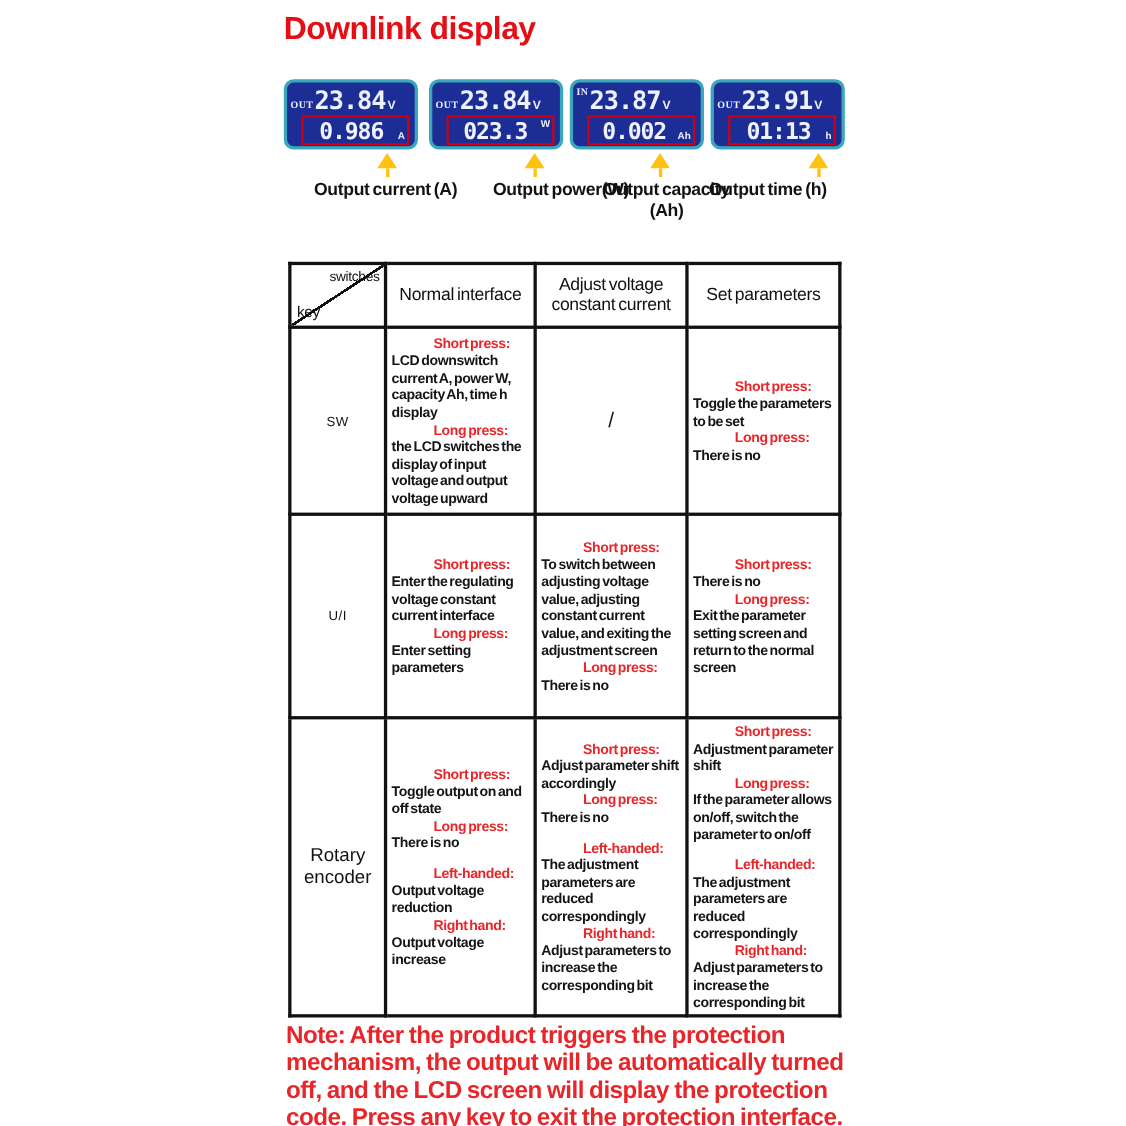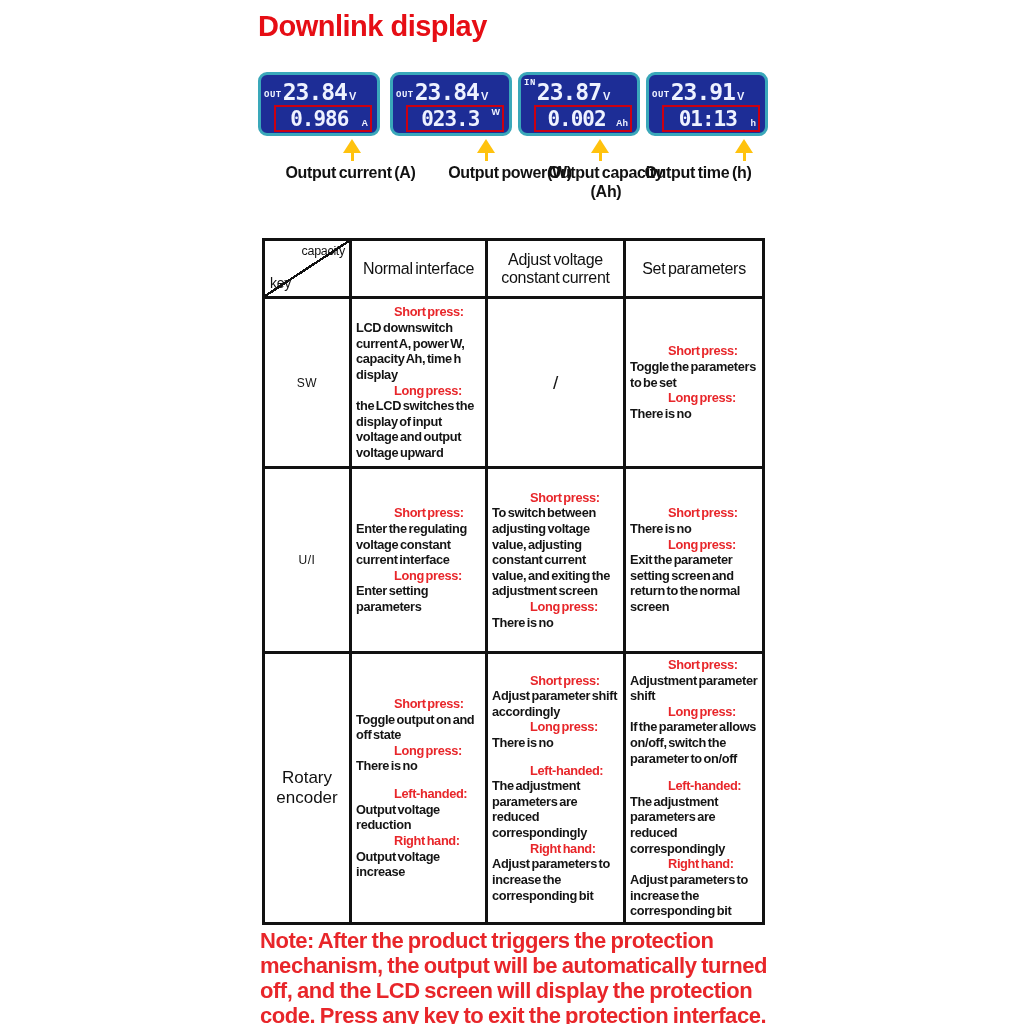--- a/index.html
+++ b/index.html
@@ -10,21 +10,21 @@
   html,body{margin:0;padding:0;background:#ffffff;}
   .page{position:relative;width:944px;height:1024px;background:#fff;overflow:hidden;
         font-family:"Liberation Sans",sans-serif;color:var(--text-black);}
   .title{position:absolute;left:258px;top:10px;margin:0;font-size:29px;font-weight:bold;
          color:var(--title-red);letter-spacing:-0.5px;}
   
   .lcd{position:absolute;top:72px;width:122px;height:64px;box-sizing:border-box;
        background:var(--lcd-bg);border:3px solid var(--lcd-border);border-radius:9px;
        color:var(--lcd-text);font-family:"DejaVu Sans Mono",monospace;font-weight:bold;}
   .lcd-top{display:flex;align-items:flex-end;height:28px;padding:1px 3px 0 3px;}
-  .lcd-io{font-size:9px;font-family:Liberation Mono, monospace;letter-spacing:.5px;
+  .lcd-io{font-size:9px;font-family:Liberation Serif, serif;letter-spacing:.5px;
           margin:0 1px 4px 0;}
   .lcd-io.in{align-self:flex-start;margin-top:2px;}
   .lcd-voltage{font-size:23px;line-height:1;letter-spacing:-1px;}
   .lcd-vunit{font-size:11px;margin:0 0 2px 2px;font-family:"Liberation Sans",sans-serif;}
   .lcd-box{display:flex;align-items:flex-end;box-sizing:border-box;height:27px;
            border:2px solid var(--highlight-box-red);margin:1px 5px 4px 13px;padding:0 2px;}
   .lcd-value{font-size:21px;line-height:.95;letter-spacing:-1px;flex:1;text-align:center;}
   .lcd-vu{font-size:9px;margin:0 0 2px 1px;font-family:"Liberation Sans",sans-serif;}
   .lcd-vu.top{align-self:flex-start;margin-top:0;}
   .arrow-wrap{position:absolute;top:139px;display:flex;flex-direction:column;align-items:center;}
@@ -136,21 +136,21 @@
     <colgroup>
       <col style="width:87px">
         <col style="width:136px">
         <col style="width:138px">
         <col style="width:139px">
     </colgroup>
     <thead>
       <tr>
         <th class="corner">
           <span class="diag"></span>
-          <span class="ci">capacity</span>
+          <span class="ci">switches</span>
           <span class="ck">key</span>
         </th>
         <th>Normal interface</th>
         <th>Adjust voltage constant current</th>
         <th>Set parameters</th>
       </tr>
     </thead>
     <tbody id="ftable-body">
         <tr>
           <td class="keycell">SW</td>

